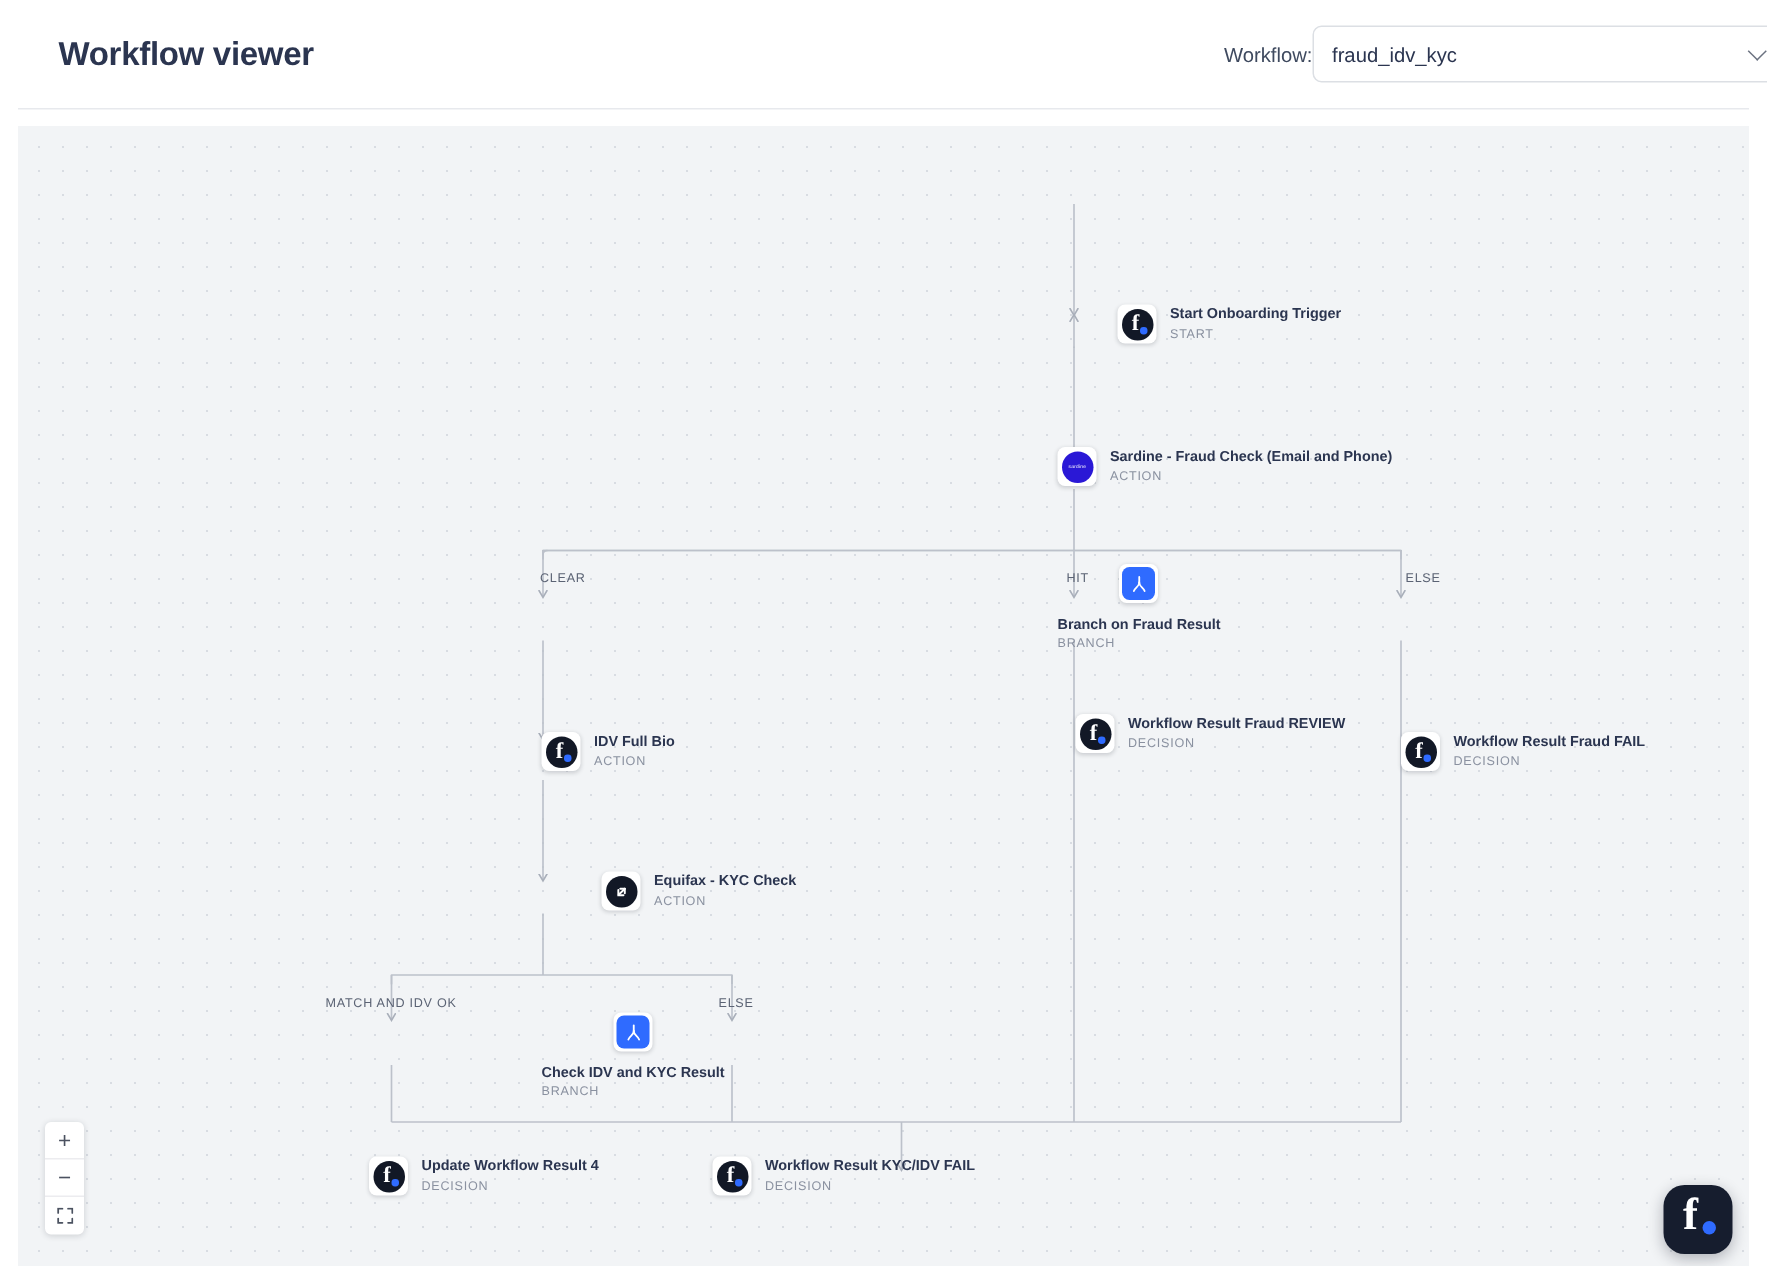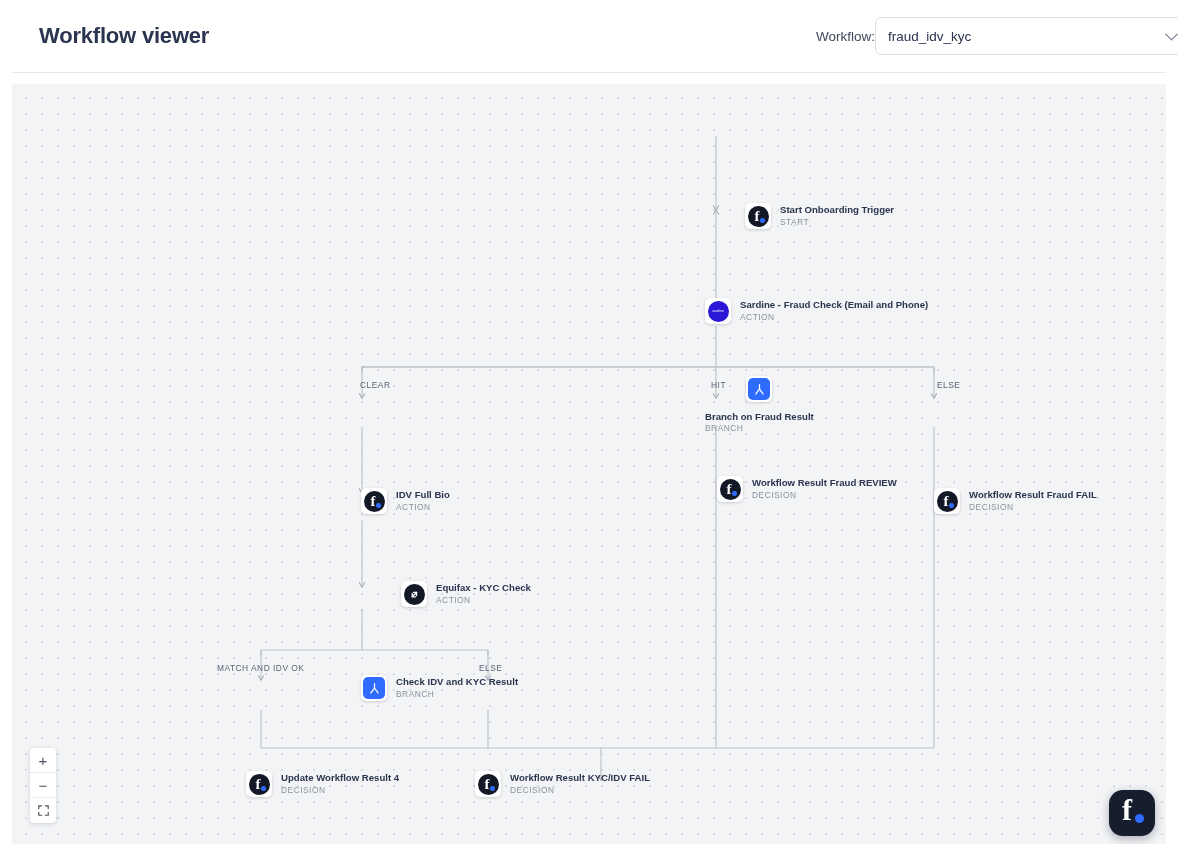--- a/index.html
+++ b/index.html
@@ -374,21 +374,21 @@
           <path d="M5.2 6.6 L5.2 10.8 L9.4 10.8"></path>
         </svg>
       </span>
     </div>
     <div class="node-text">
       <div class="node-title">Equifax - KYC Check</div>
       <div class="node-sub">ACTION</div>
     </div>
   </div>
 
-  <div class="node" style="left:349px; top:591px;">
+  <div class="node" style="left:349px; top:591px;flex-direction:column;">
     <div class="node-icon-wrap">
       <span class="ic-branch">
         <svg width="13" height="13" viewBox="0 0 16 16" fill="none" stroke="#ffffff" stroke-width="1.5" stroke-linecap="round">
           <path d="M8 2 L8 6.5"></path>
             <path d="M8 6.5 C8 10, 4.5 10.5, 3.6 13.6"></path>
             <path d="M8 6.5 C8 10, 11.5 10.5, 12.4 13.6"></path>
         </svg>
       </span>
     </div>
     <div class="node-text">

